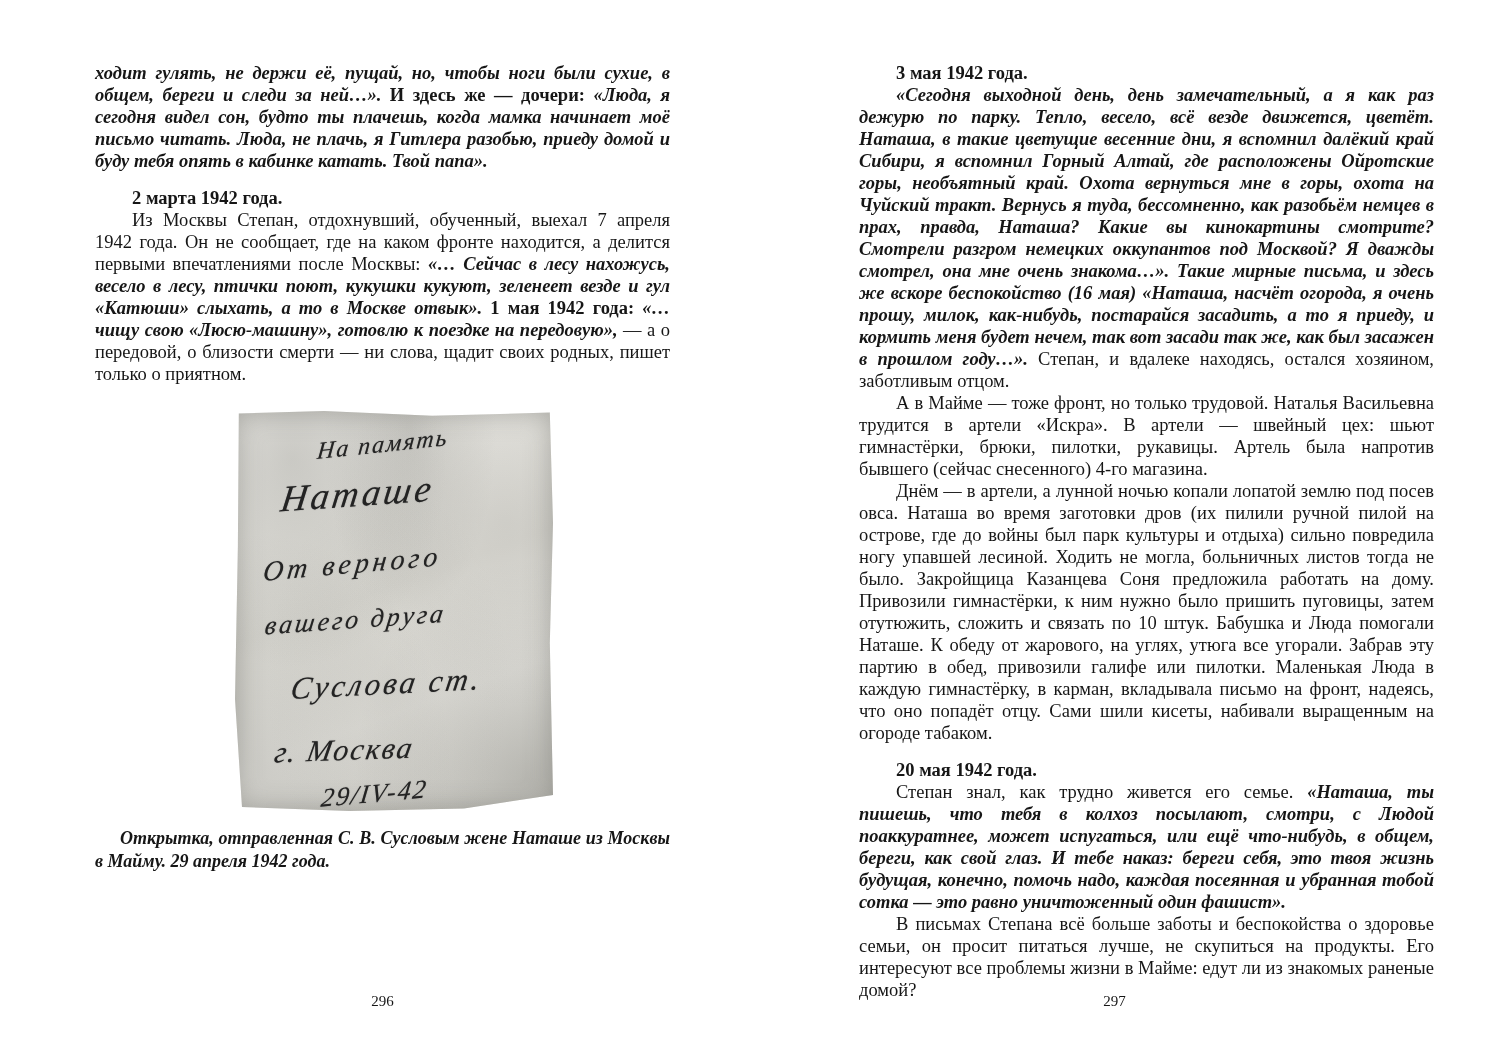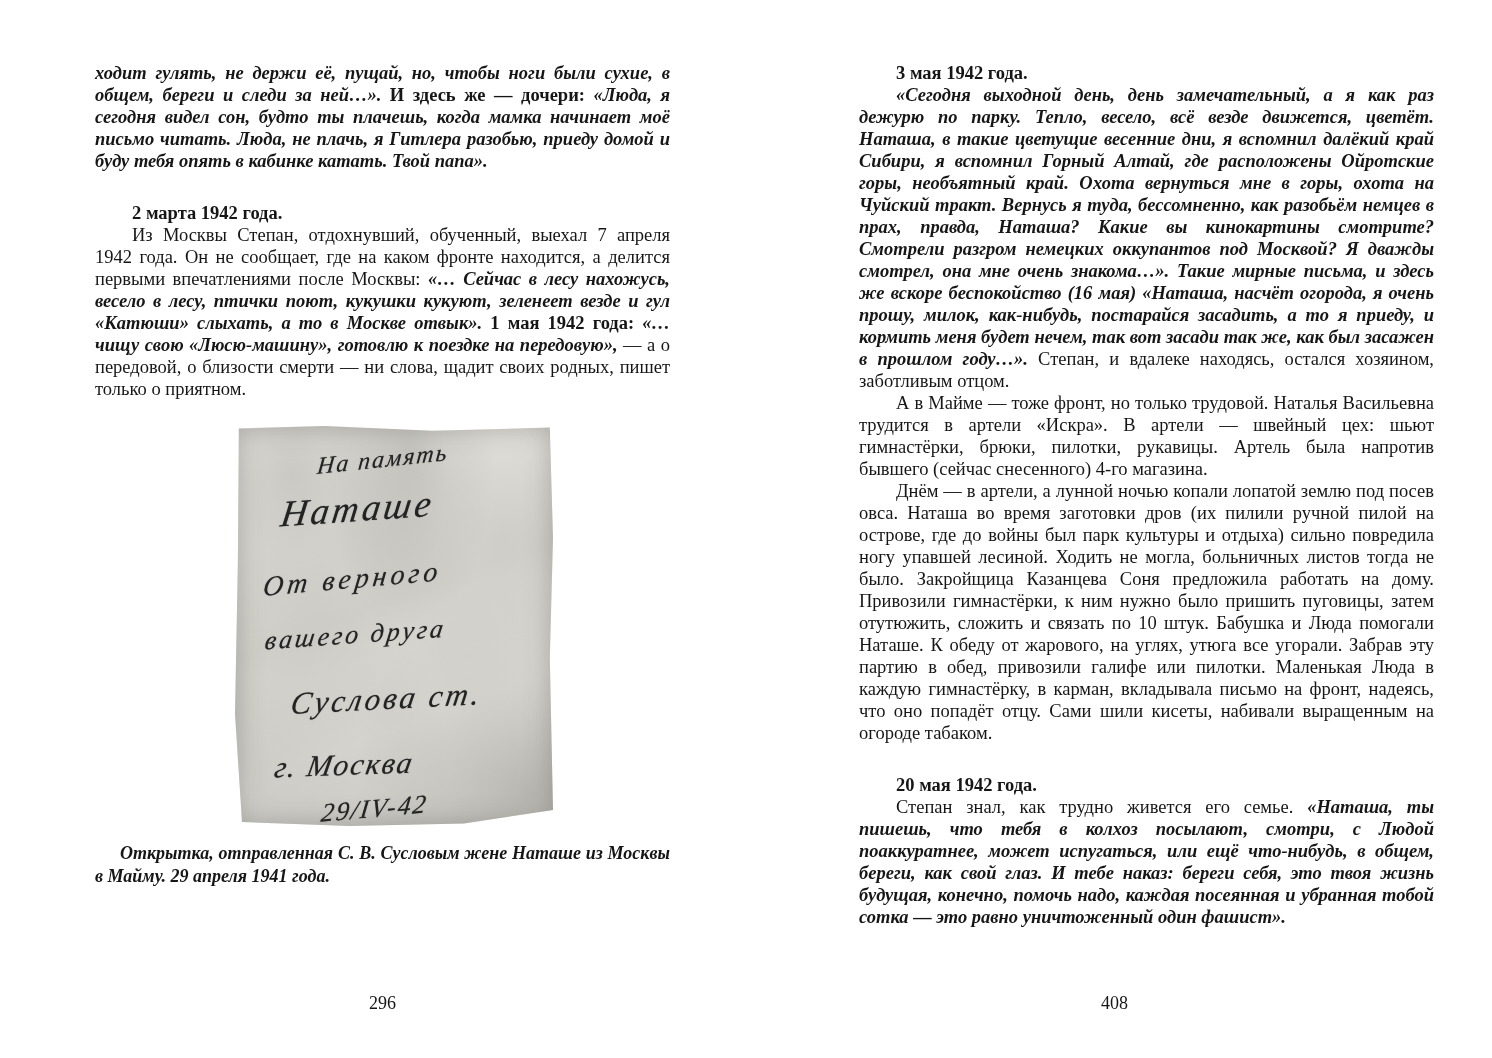--- a/index.html
+++ b/index.html
@@ -20,21 +20,21 @@
     line-height: 22px;
     text-align: justify;
   }
   #page-left  { left: 95px;  }
   #page-right { left: 859px; }
 
   .paragraph { margin: 0; }
   .paragraph.indent { text-indent: 37px; }
 
   .heading {
-    margin-top: 30px;
+    margin-top: 15px;
     text-indent: 37px;
     font-weight: 700;
     text-align: left;
   }
   .page > :first-child { margin-top: 0; }
 
   
   .s-n  { font-weight: 400; }                       
   .s-b  { font-weight: 700; }                       
   .s-i  { font-style: italic; font-weight: 700; }   
@@ -78,21 +78,21 @@
     line-height: 23px;
     text-align: justify;
   }
   .caption.indent { text-indent: 25px; }
 
   .pagenum {
     position: absolute;
     top: 993px;
     width: 575px;
     text-align: center;
-    font-size: 18px;
+    font-size: 15px;
     font-weight: 400;
   }
   #pn-left  { left: 95px;  }
   #pn-right { left: 827px; }
 </style>
 </head>
 <body>
 
 <div class="spread">
   <div class="page" id="page-left">
@@ -101,28 +101,29 @@
       <div class="paragraph indent"><span class="s-n">Из Москвы Степан, отдохнувший, обученный, выехал 7 апреля 1942 года. Он не сообщает, где на каком фронте находится, а делится первыми впечатлениями после Москвы: </span><span class="s-i">«… Сейчас в лесу нахожусь, весело в лесу, птички поют, кукушки кукуют, зеленеет везде и гул «Катюши» слыхать, а то в Москве отвык». </span><span class="s-b">1 мая 1942 года: </span><span class="s-i">«… чищу свою «Люсю-машину», готовлю к поездке на передовую», </span><span class="s-n">— а о передовой, о близости смерти — ни слова, щадит своих родных, пишет только о приятном.</span></div>
       <div class="photo">
         <div class="hw hw1">На память</div>
         <div class="hw hw2">Наташе</div>
         <div class="hw hw3">От верного</div>
         <div class="hw hw4">вашего друга</div>
         <div class="hw hw5">Суслова ст.</div>
         <div class="hw hw6">г. Москва</div>
         <div class="hw hw7">29/IV-42</div>
       </div>
-      <div class="caption indent"><span class="s-bi">Открытка, отправленная С. В. Сусловым жене Наташе из Москвы в Майму. 29 апреля 1941 года.</span></div>
+      <div class="caption indent"><span class="s-bi">Открытка, отправленная С. В. Сусловым жене Наташе из Москвы в Майму. 29 апреля 1942 года.</span></div>
     </div>
 
   <div class="page" id="page-right">
       <div class="heading">3 мая 1942 года.</div>
       <div class="paragraph indent"><span class="s-i">«Сегодня выходной день, день замечательный, а я как раз дежурю по парку. Тепло, весело, всё везде движется, цветёт. Наташа, в такие цветущие весенние дни, я вспомнил далёкий край Сибири, я вспомнил Горный Алтай, где расположены Ойротские горы, необъятный край. Охота вернуться мне в горы, охота на Чуйский тракт. Вернусь я туда, бессомненно, как разобьём немцев в прах, правда, Наташа? Какие вы кинокартины смотрите? Смотрели разгром немецких оккупантов под Москвой? Я дважды смотрел, она мне очень знакома…». Такие мирные письма, и здесь же вскоре беспокойство (16 мая) «Наташа, насчёт огорода, я очень прошу, милок, как-нибудь, постарайся засадить, а то я приеду, и кормить меня будет нечем, так вот засади так же, как был засажен в прошлом году…». </span><span class="s-n">Степан, и вдалеке находясь, остался хозяином, заботливым отцом.</span></div>
       <div class="paragraph indent"><span class="s-n">А в Майме — тоже фронт, но только трудовой. Наталья Васильевна трудится в артели «Искра». В артели — швейный цех: шьют гимнастёрки, брюки, пилотки, рукавицы. Артель была напротив бывшего (сейчас снесенного) 4-го магазина.</span></div>
       <div class="paragraph indent"><span class="s-n">Днём — в артели, а лунной ночью копали лопатой землю под посев овса. Наташа во время заготовки дров (их пилили ручной пилой на острове, где до войны был парк культуры и отдыха) сильно повредила ногу упавшей лесиной. Ходить не могла, больничных листов тогда не было. Закройщица Казанцева Соня предложила работать на дому. Привозили гимнастёрки, к ним нужно было пришить пуговицы, затем отутюжить, сложить и связать по 10 штук. Бабушка и Люда помогали Наташе. К обеду от жарового, на углях, утюга все угорали. Забрав эту партию в обед, привозили галифе или пилотки. Маленькая Люда в каждую гимнастёрку, в карман, вкладывала письмо на фронт, надеясь, что оно попадёт отцу. Сами шили кисеты, набивали выращенным на огороде табаком.</span></div>
       <div class="heading">20 мая 1942 года.</div>
       <div class="paragraph indent"><span class="s-n">Степан знал, как трудно живется его семье. </span><span class="s-i">«Наташа, ты пишешь, что тебя в колхоз посылают, смотри, с Людой поаккуратнее, может испугаться, или ещё что-нибудь, в общем, береги, как свой глаз. И тебе наказ: береги себя, это твоя жизнь будущая, конечно, помочь надо, каждая посеянная и убранная тобой сотка — это равно уничтоженный один фашист».</span></div>
+      <div class="paragraph indent"><span class="s-n">В письмах Степана всё больше заботы и беспокойства о здоровье семьи, он просит питаться лучше, не скупиться на продукты. Его интересуют все проблемы жизни в Майме: едут ли из знакомых раненые домой?</span></div>
     </div>
 
   <div class="pagenum" id="pn-left">296</div>
 
-  <div class="pagenum" id="pn-right">408</div>
+  <div class="pagenum" id="pn-right">297</div>
 </div>
 
 </body></html>

